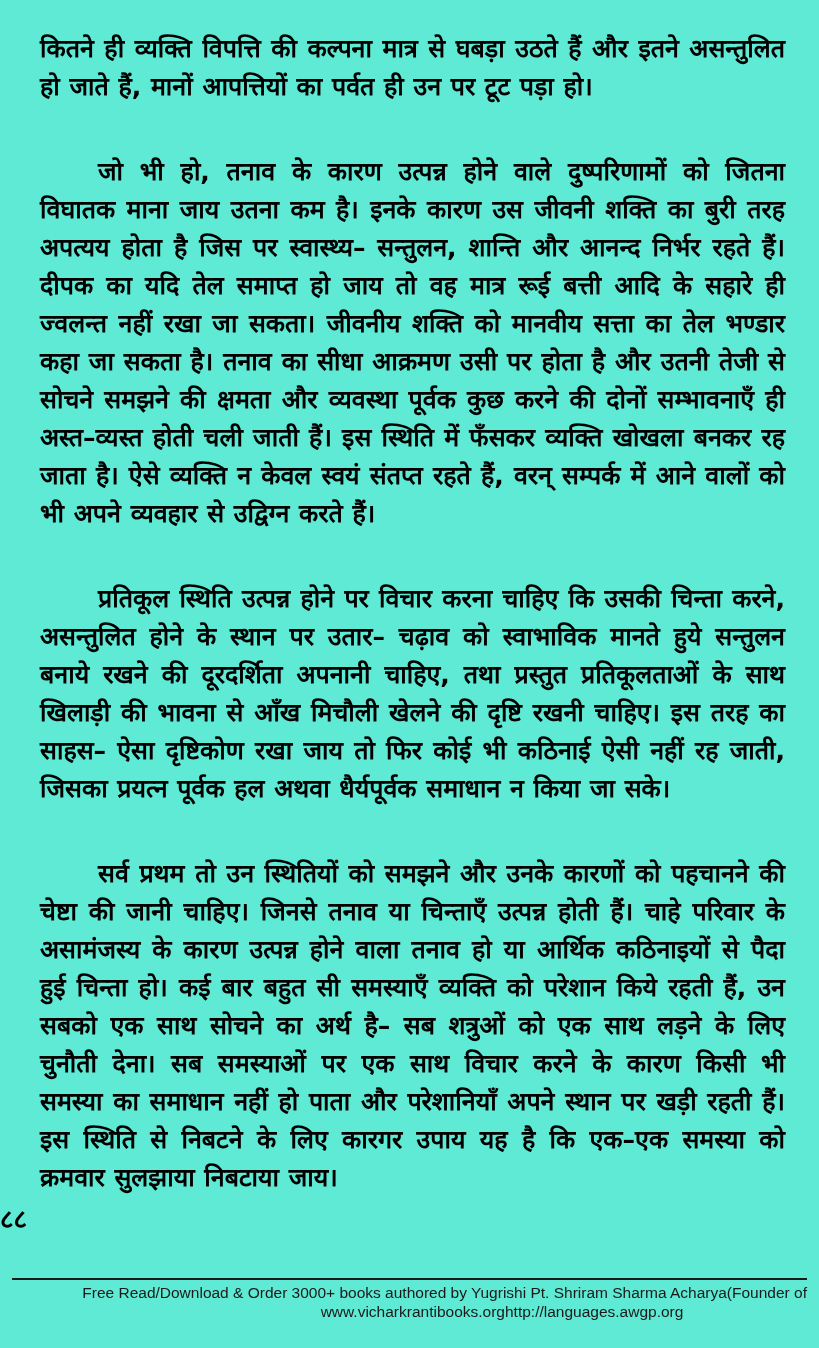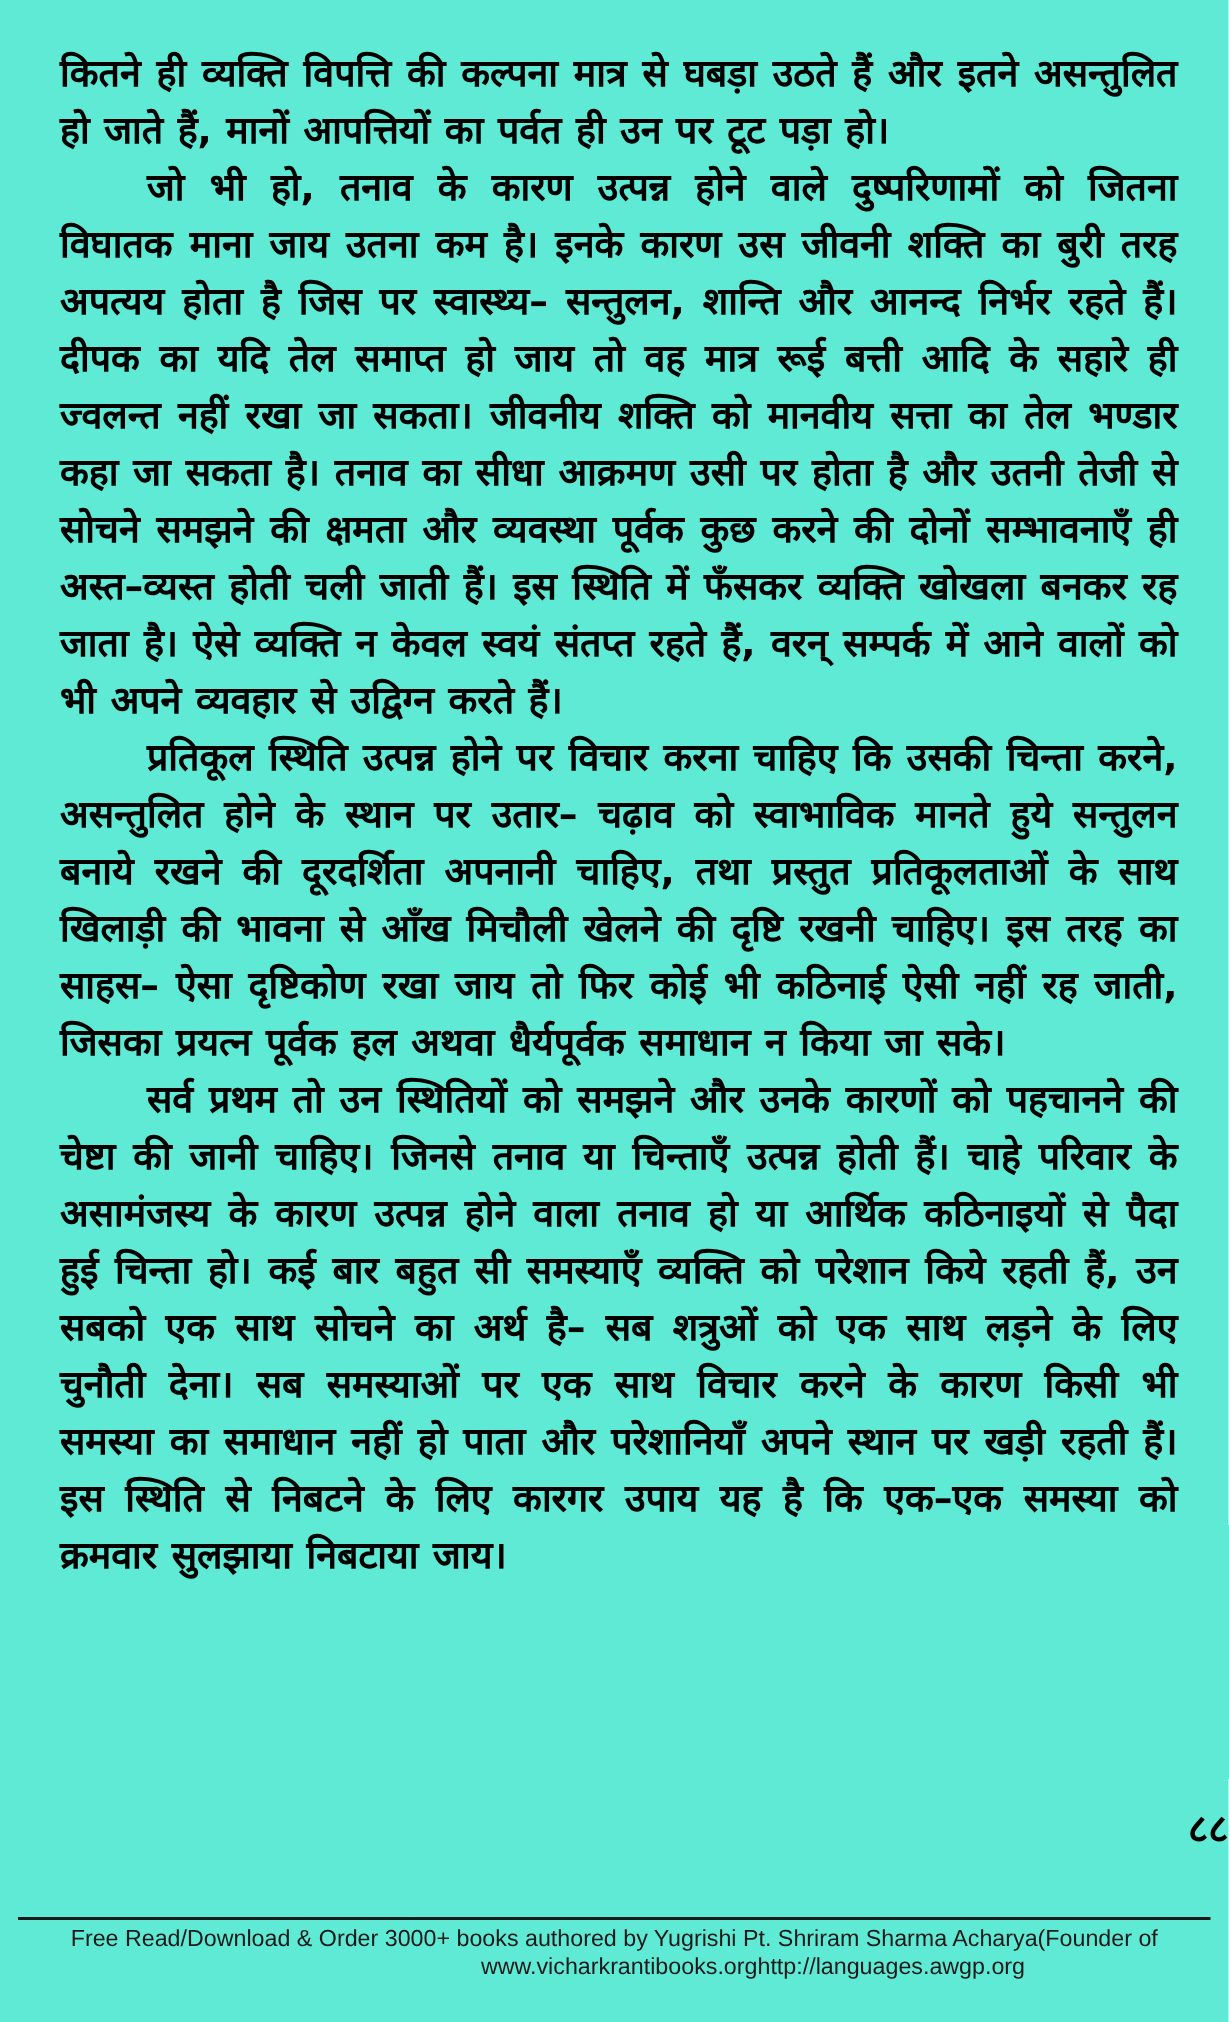--- a/index.html
+++ b/index.html
@@ -27,46 +27,47 @@
     text-align: justify;
     letter-spacing: 0px;
     word-spacing: 1px;
   }
   .body-text p {
     margin: 0;
     padding: 0;
   }
   .body-text p.indent {
     text-indent: 58px;
+    margin-top: 47px;
   }
   .page-number {
     position: absolute;
     top: 1200px;
     left: 0;
     width: 100%;
-    text-align: right;
+    text-align: left;
     font-size: 26px;
     font-weight: bold;
     font-family: "DejaVu Sans", sans-serif;
   }
   .footer {
     position: absolute;
     left: 12px;
     right: 12px;
     top: 1278px;
     border-top: 2px solid #1a1a1a;
     padding-top: 3px;
     font-family: "Liberation Sans", sans-serif;
     font-size: 15.5px;
     line-height: 19px;
     color: #1a1a1a;
     font-stretch: condensed;
   }
   .footer .footer-line {
-    text-align: center;
+    text-align: right;
     white-space: nowrap;
   }
   .footer .footer-links {
     display: flex;
     justify-content: center;
     padding-left: 210px;
     padding-right: 25px;
   }
 </style>
 </head>

